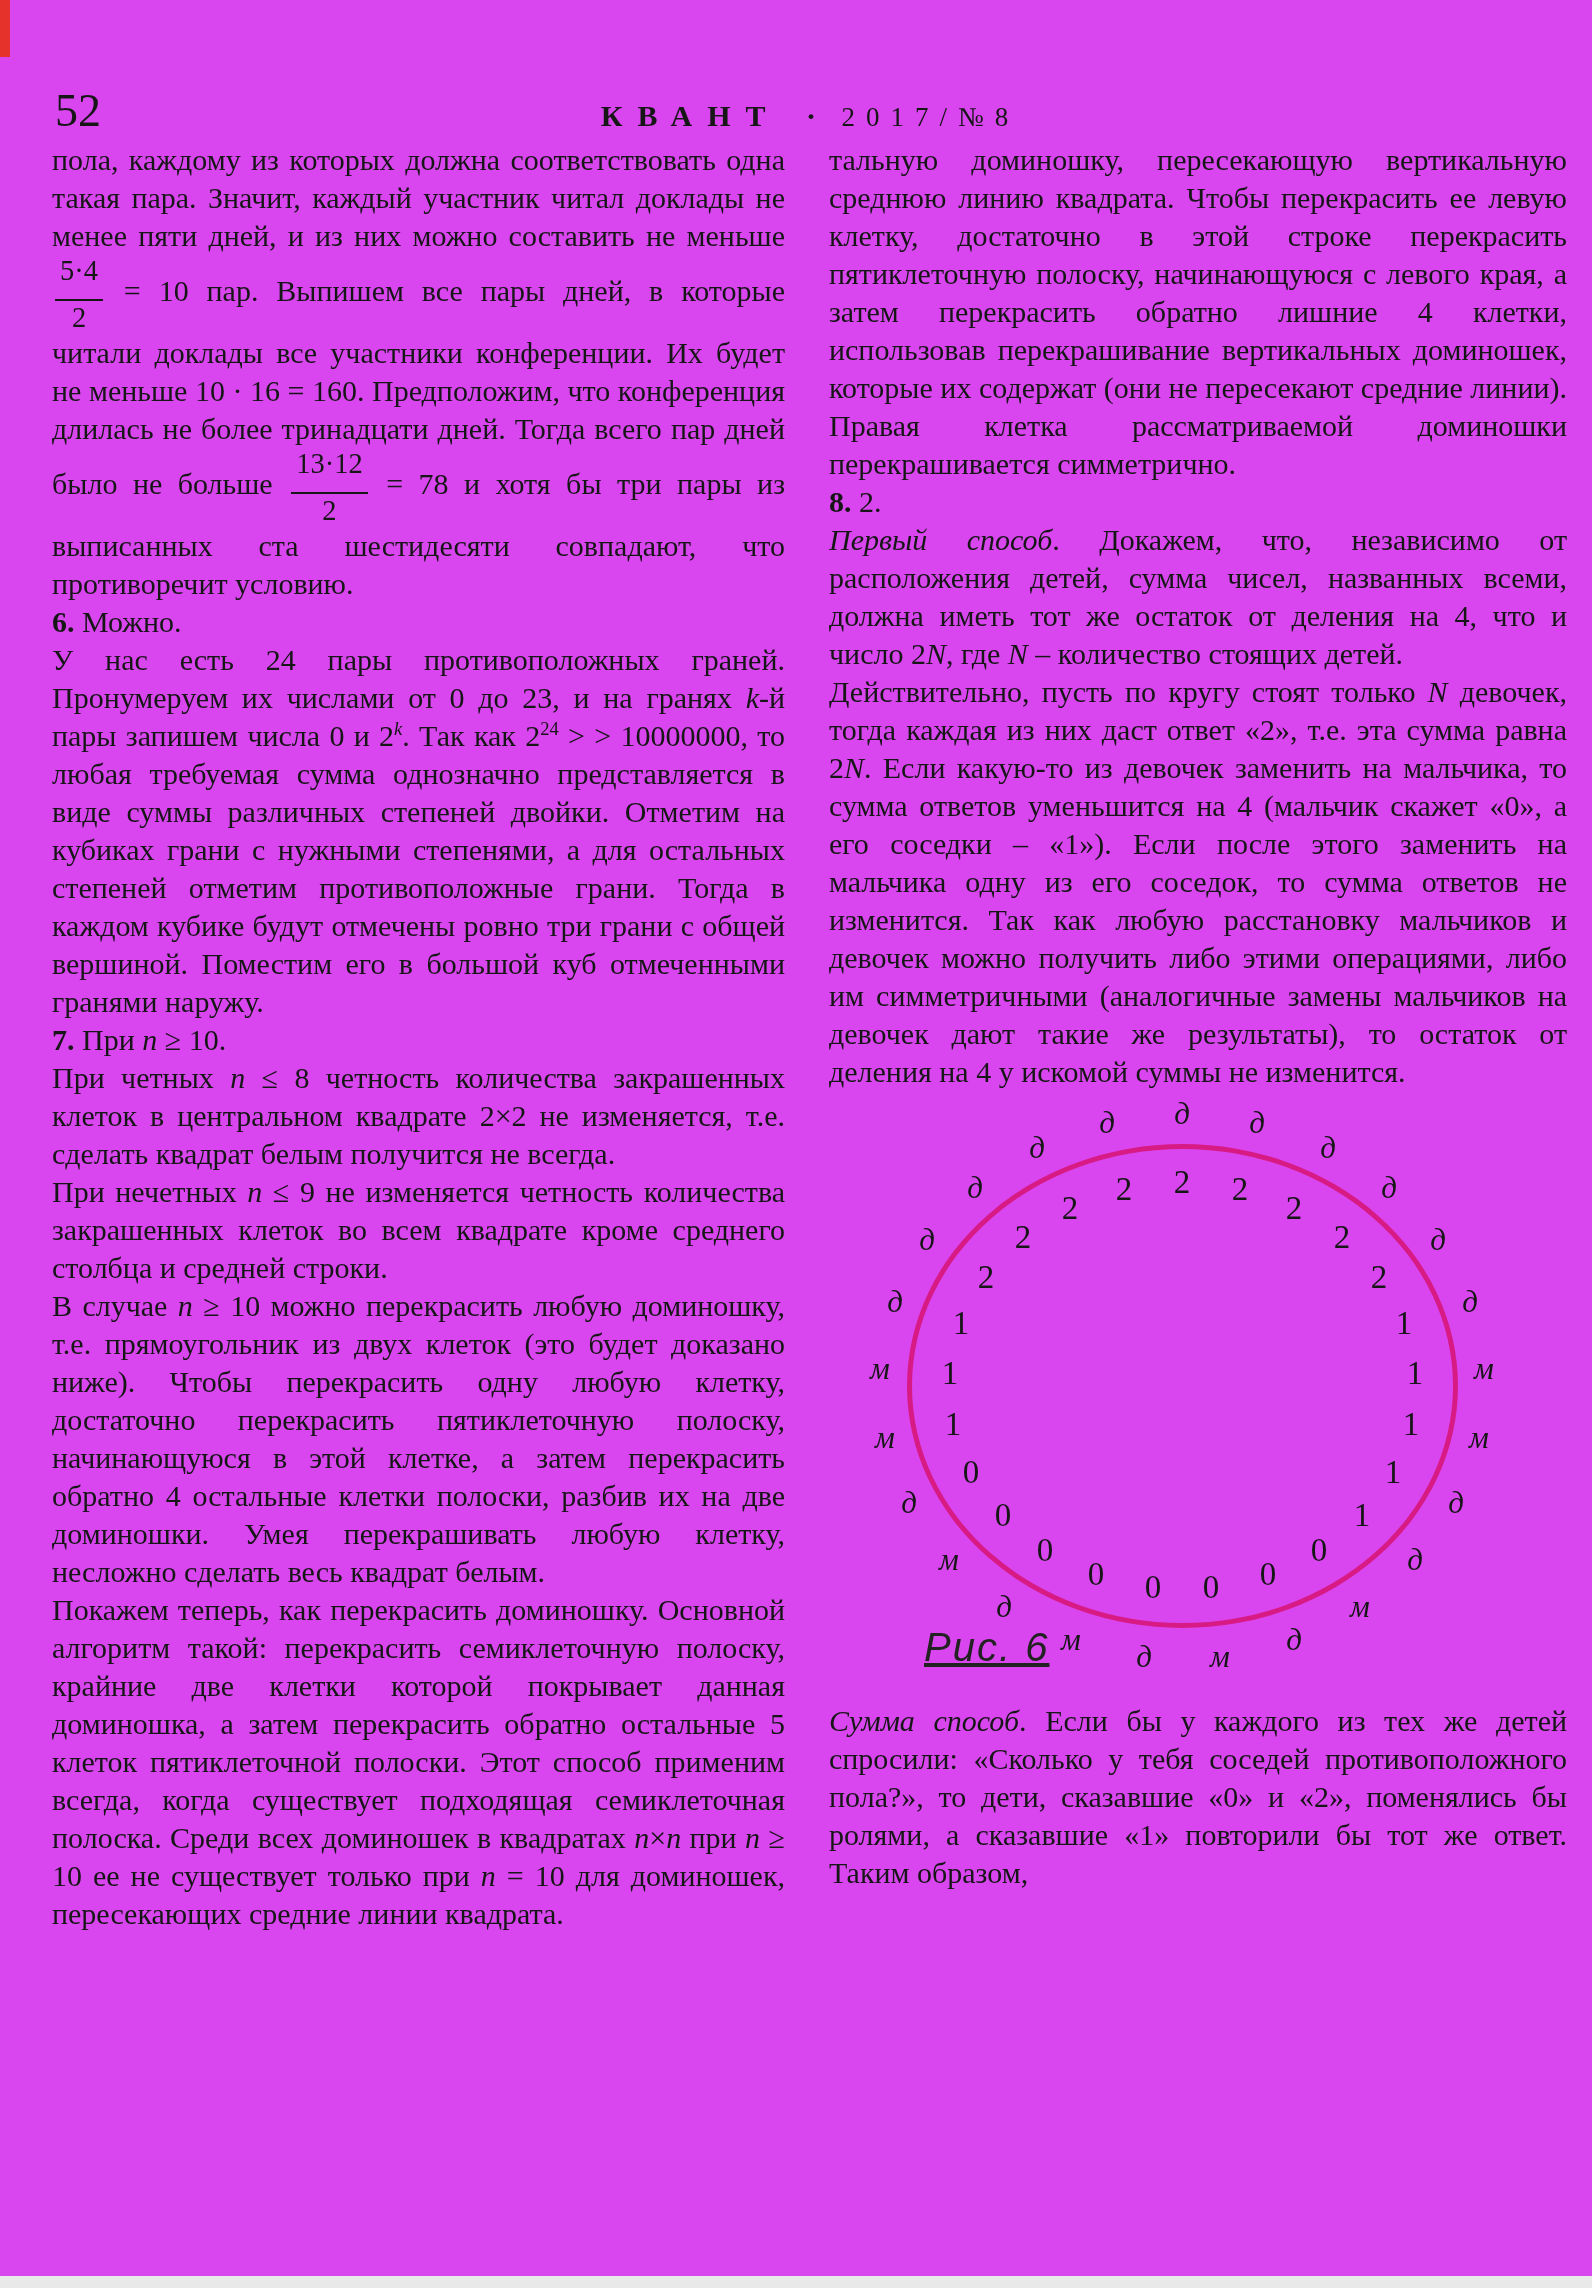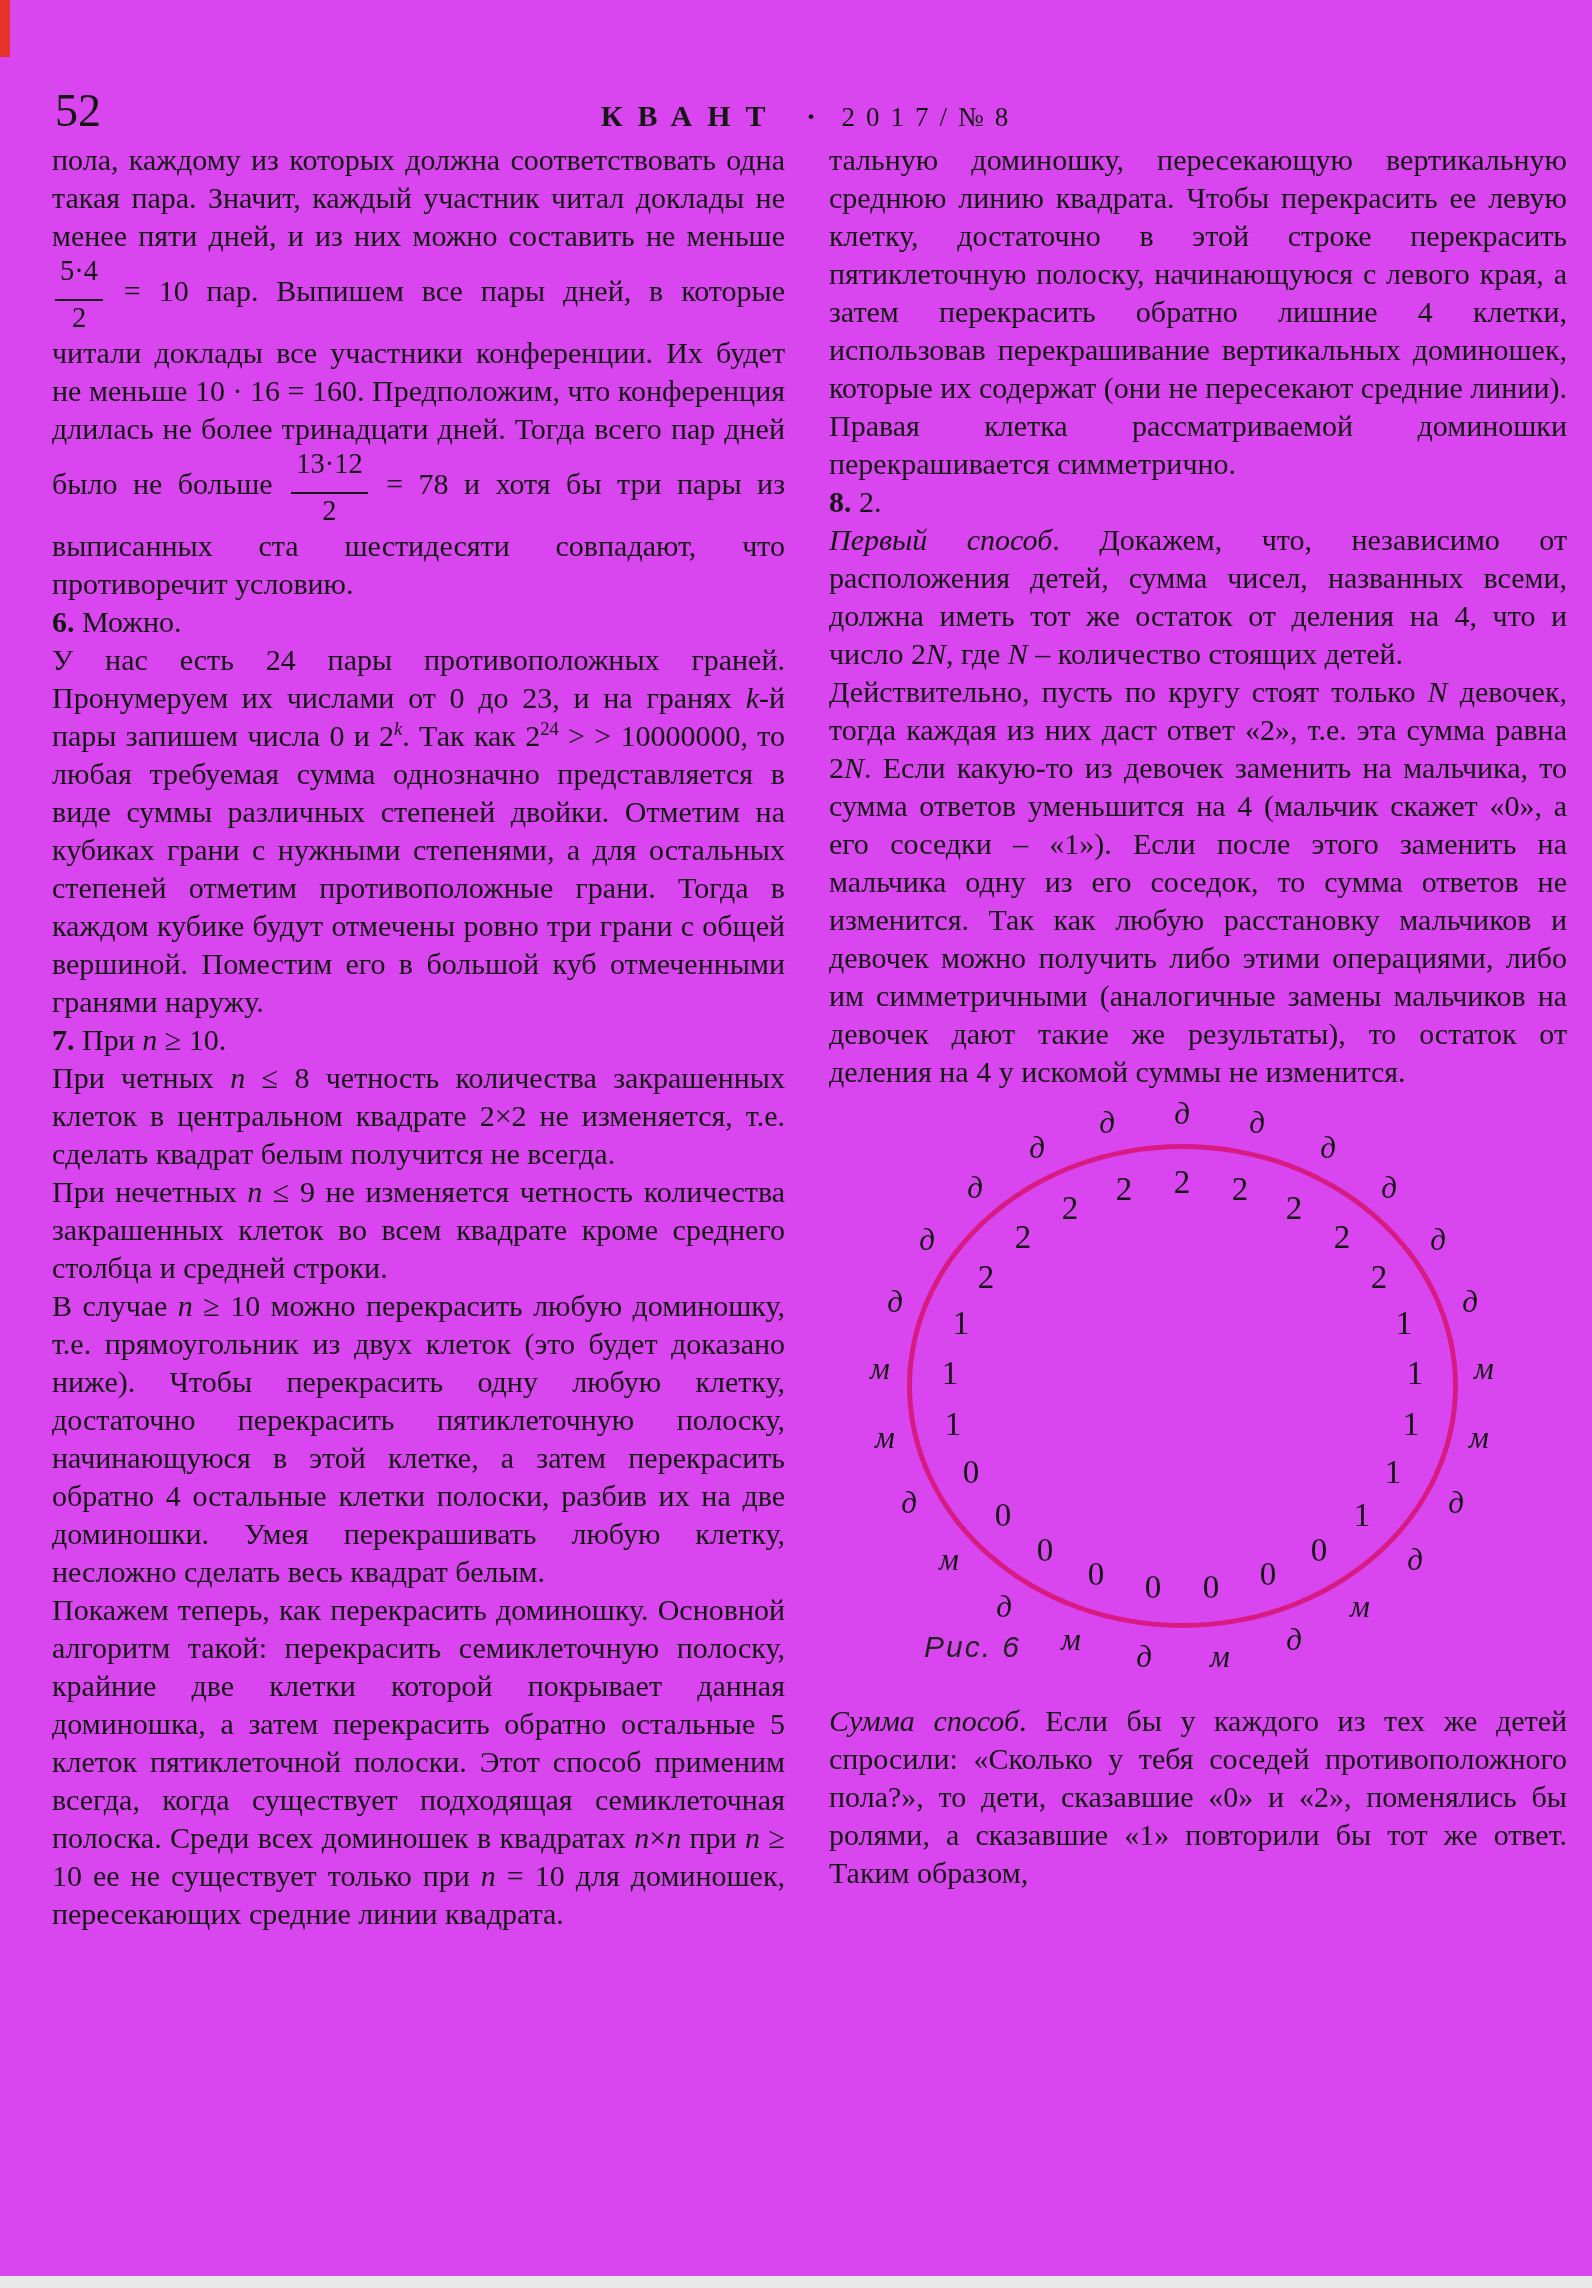--- a/index.html
+++ b/index.html
@@ -47,21 +47,21 @@
     position:absolute;font-style:italic;font-size:31px;line-height:1;
     transform:translate(-50%,-50%);
   }
   .fig-child-answer{
     position:absolute;font-size:33px;line-height:1;
     transform:translate(-50%,-50%);
   }
   .fig-caption{
     position:absolute;left:95px;top:533px;
     font-family:"Liberation Sans","DejaVu Sans",sans-serif;
-    font-style:italic;font-size:30px;letter-spacing:2px;color:#222;
+    font-style:italic;font-size:40px;letter-spacing:2px;color:#222;text-decoration:underline;
   }
 </style>
 </head>
 <body>
 
 <div class="page">
   <div class="red-mark"></div>
   <div class="page-num">52</div>
   <div class="header-title">
     <span class="kvant">КВАНТ</span>

